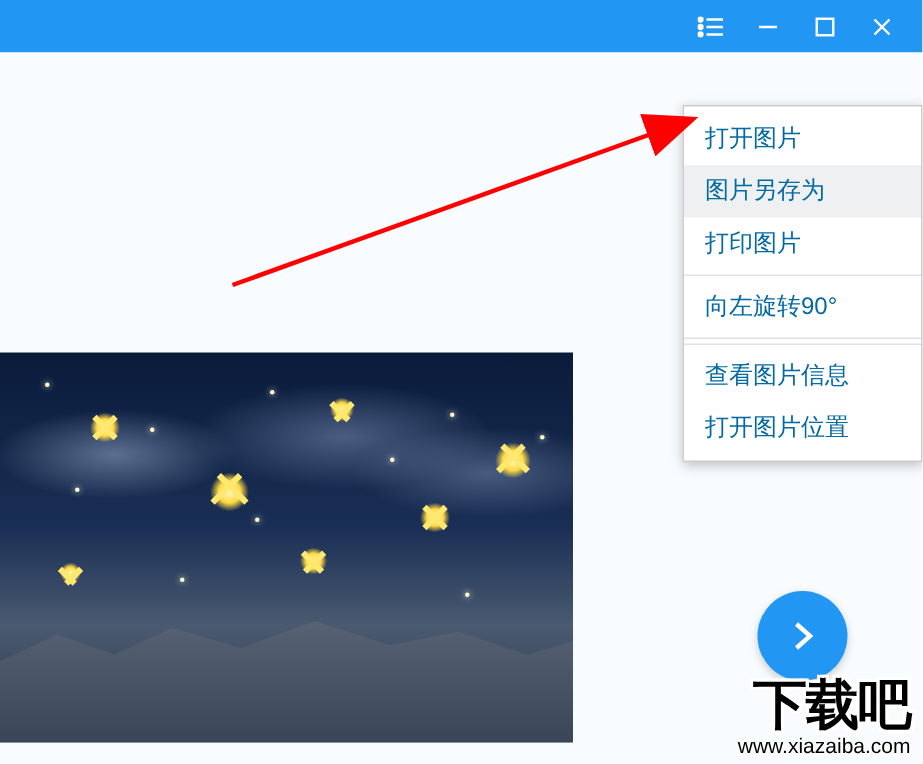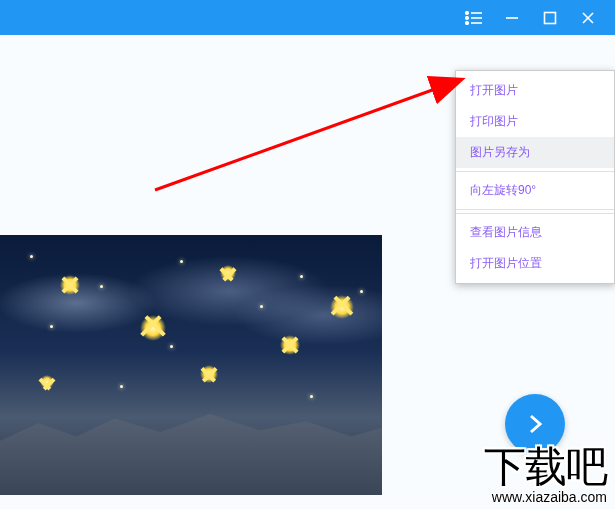--- a/index.html
+++ b/index.html
@@ -80,22 +80,22 @@
     right: 0;
     width: 160px;
     background: #fff;
     border: 1px solid #ccc;
     box-shadow: 0 2px 8px rgba(0,0,0,0.25);
     z-index: 100;
     padding: 4px 0;
   }
   .menu-item {
     padding: 7px 14px;
-    font-size: 12px;
-    color: #8b5cf6;
+    font-size: 16px;
+    color: #0369a1;
     cursor: pointer;
   }
   .menu-item.hover { background: #eef0f2; }
   .menu-sep { height: 1px; background: #e0e0e0; margin: 3px 0; }
   .arrow {
     position: absolute;
     top: 40px;
     left: 150px;
     width: 330px;
     height: 120px;
@@ -116,22 +116,22 @@
     box-shadow: 0 2px 6px rgba(0,0,0,0.2);
   }
   .next-btn svg { stroke: #fff; stroke-width: 3; fill: none; }
   .watermark {
     position: absolute;
     right: 8px;
     bottom: 4px;
     text-align: right;
   }
   .wm-main {
-    font-size: 42px;
-    font-weight: 400;
+    font-size: 36px;
+    font-weight: 700;
     color: #000;
     text-shadow: -2px 0 #fff, 2px 0 #fff, 0 -2px #fff, 0 2px #fff,
                  -2px -2px #fff, 2px 2px #fff, -2px 2px #fff, 2px -2px #fff;
     letter-spacing: -1px;
   }
   .wm-sub {
     font-size: 14px;
     color: #000;
     text-shadow: -1px 0 #fff, 1px 0 #fff, 0 -1px #fff, 0 1px #fff;
     margin-top: -6px;
@@ -197,22 +197,22 @@
     <defs>
       <marker id="ah" markerWidth="12" markerHeight="10" refX="10" refY="5" orient="auto">
         <polygon points="0,0 12,5 0,10" fill="#ff0000"></polygon>
       </marker>
     </defs>
     <line x1="5" y1="115" x2="310" y2="5" stroke="#ff0000" stroke-width="3" marker-end="url(#ah)"></line>
   </svg>
 
   <div class="menu" id="context-menu">
       <div class="menu-item">打开图片</div>
+      <div class="menu-item hover">图片另存为</div>
       <div class="menu-item">打印图片</div>
-      <div class="menu-item hover">图片另存为</div>
       <div class="menu-sep"></div>
       <div class="menu-item">向左旋转90°</div>
       <div class="menu-sep"></div>
       <div class="menu-sep"></div>
       <div class="menu-item">查看图片信息</div>
       <div class="menu-item">打开图片位置</div>
     </div>
 
   <div class="next-btn">
     <svg width="26" height="26">

